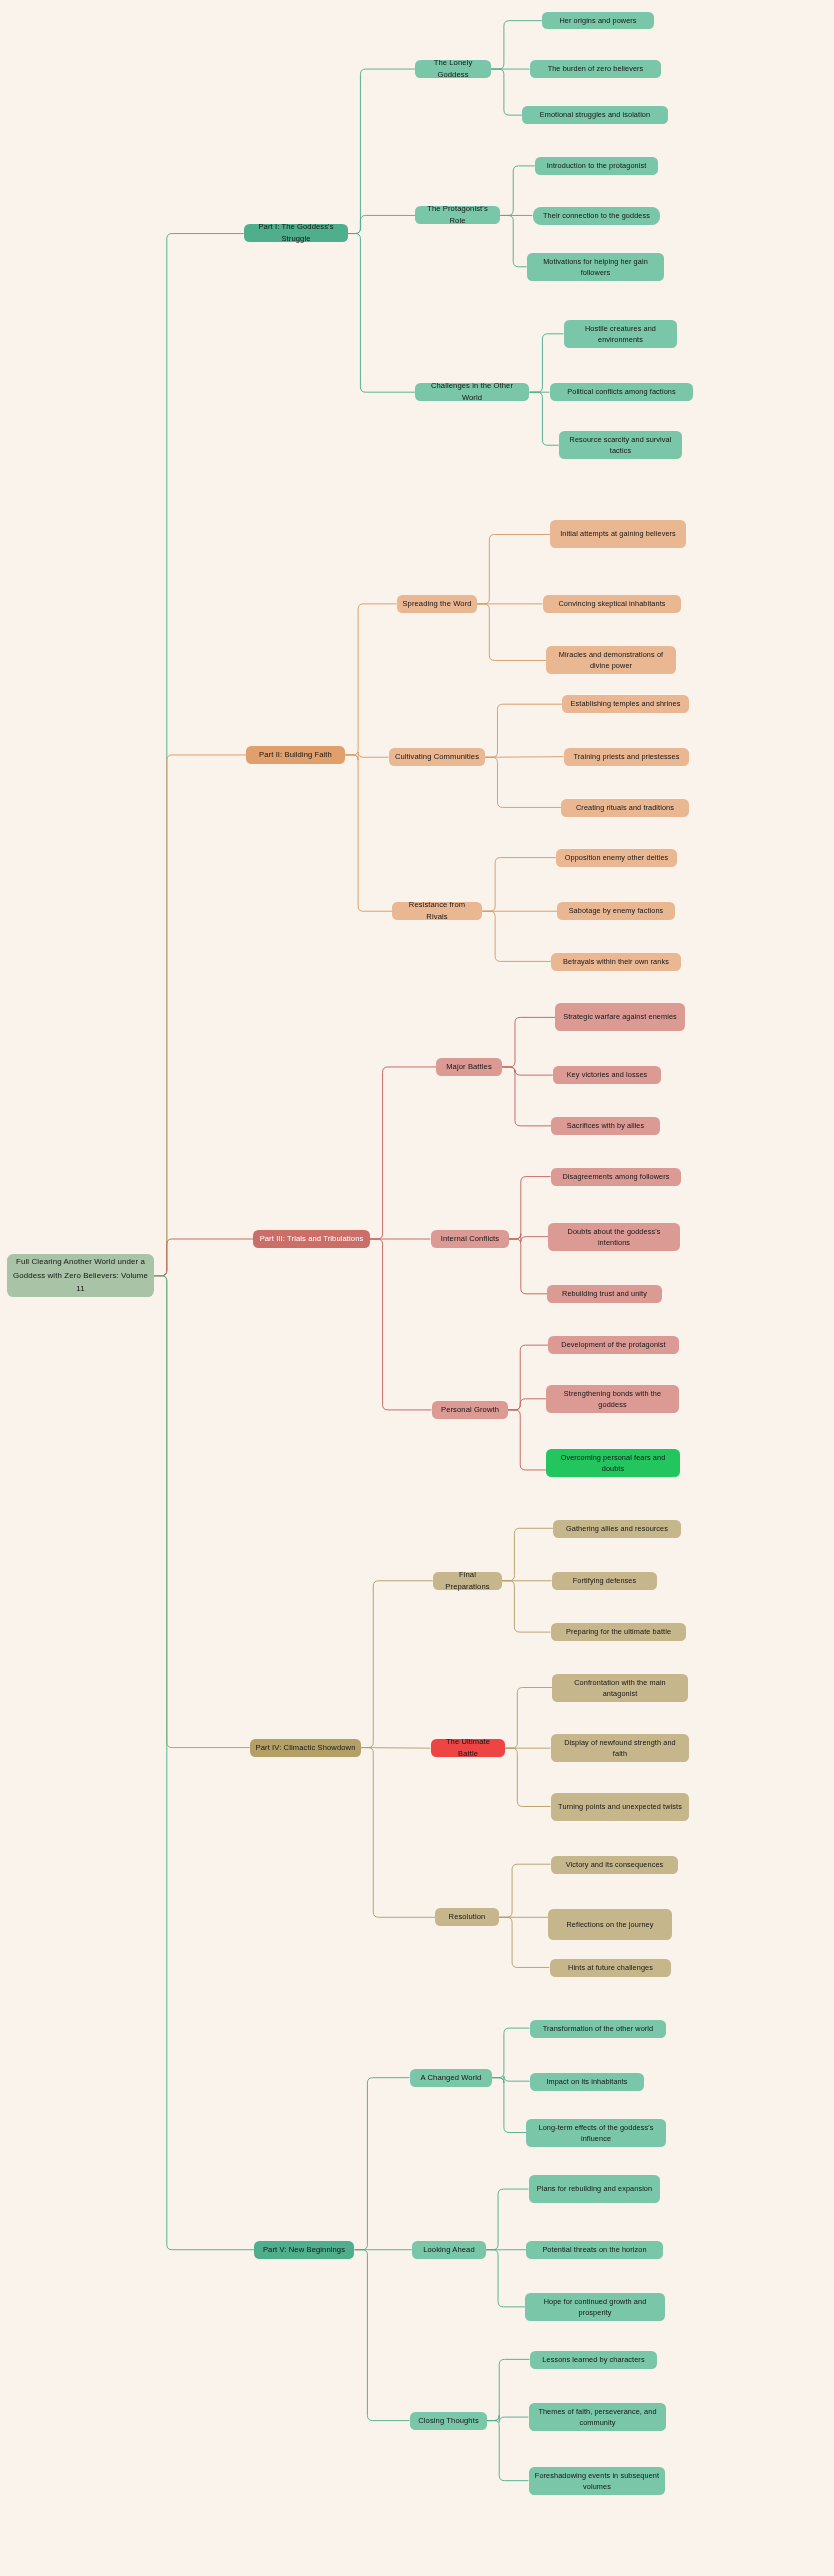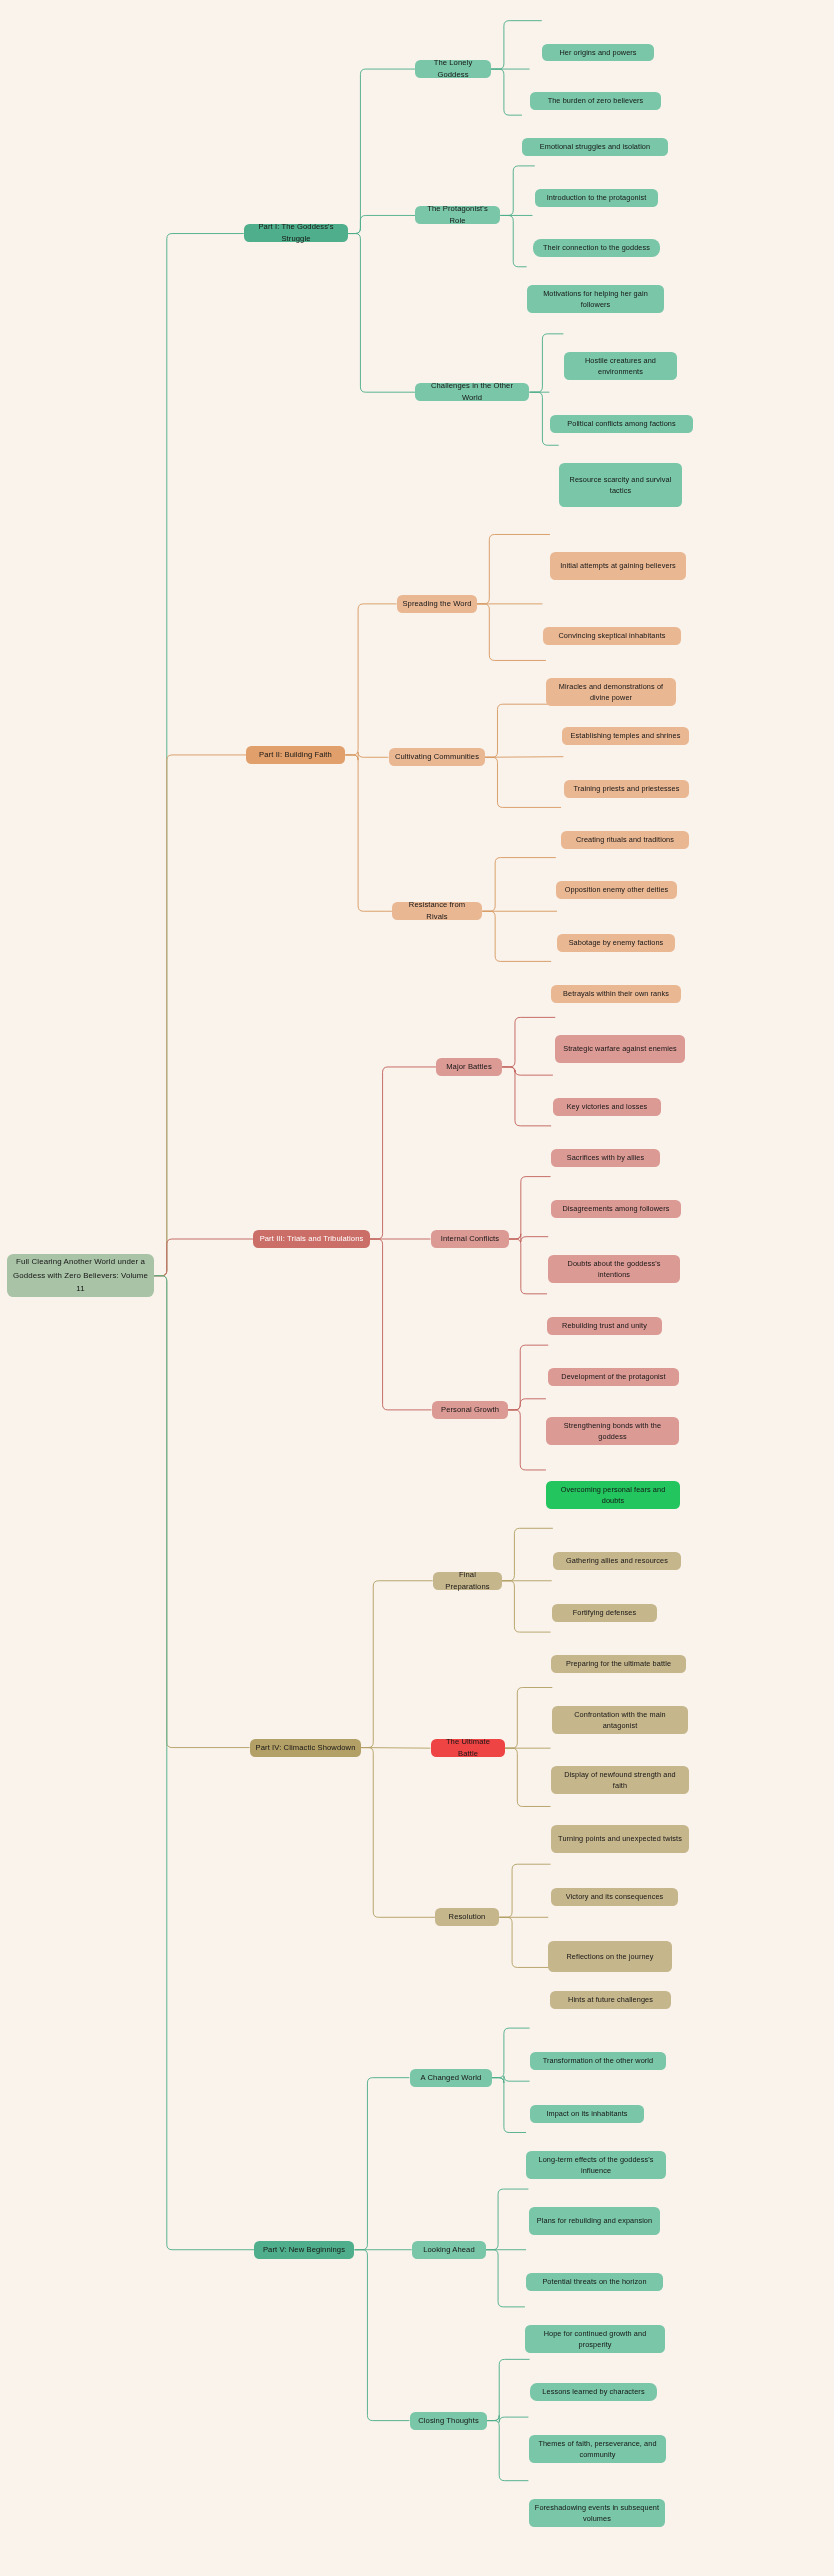--- a/index.html
+++ b/index.html
@@ -22,21 +22,21 @@
     text-align:center;
     color:#151515;
     font-size:7.6px;
     line-height:1.55;
     padding:2.3px 5.3px;
     letter-spacing:0.1px;
   }
   .node.root{font-size:7.9px;line-height:1.75;border-radius:6.4px;}
   .node.l1{font-size:7.6px;}
   .node.l2{font-size:7.6px;}
-  .node.l3{font-size:7.3px;margin-top:32px;}
+  .node.l3{font-size:7.3px;}
   .node.whitetext{color:#ffffff;}
 </style>
 </head>
 <body>
 
 <div id="canvas">
   <svg id="links" xmlns="http://www.w3.org/2000/svg" viewBox="0 0 1430 4416" width="834" height="2576">
       <path d="M 264 2187 H 277 Q 286 2187 286 2178 V 409 Q 286 400 295 400 H 418" fill="none" stroke="#4fae8b" stroke-width="1.6"></path>
       <path d="M 596 400 H 609 Q 618 400 618 391 V 127 Q 618 118 627 118 H 712" fill="none" stroke="#4fae8b" stroke-width="1.6"></path>
       <path d="M 842 118 H 855 Q 864 118 864 109 V 44 Q 864 35 873 35 H 929" fill="none" stroke="#4fae8b" stroke-width="1.6"></path>
@@ -109,21 +109,21 @@
     <div class="node l3" style="left: 542px; top: 11.7px; width: 112px; height: 17.5px; background: rgb(121, 198, 168);">Her origins and powers</div>
     <div class="node l3" style="left: 530px; top: 60px; width: 131px; height: 17.5px; background: rgb(121, 198, 168);">The burden of zero believers</div>
     <div class="node l3" style="left: 522px; top: 106px; width: 146px; height: 17.5px; background: rgb(121, 198, 168);">Emotional struggles and isolation</div>
     <div class="node l2" style="left: 415px; top: 206px; width: 85px; height: 18px; background: rgb(121, 198, 168);">The Protagonist's Role</div>
     <div class="node l3" style="left: 535px; top: 157px; width: 123px; height: 17.5px; background: rgb(121, 198, 168);">Introduction to the protagonist</div>
     <div class="node l3" style="left: 533px; top: 207px; width: 127px; height: 17.5px; background: rgb(121, 198, 168); border-radius: 8px;">Their connection to the goddess</div>
     <div class="node l3" style="left: 527px; top: 253px; width: 137px; height: 28px; background: rgb(121, 198, 168);">Motivations for helping her gain followers</div>
     <div class="node l2" style="left: 415px; top: 383px; width: 114px; height: 18px; background: rgb(121, 198, 168);">Challenges in the Other World</div>
     <div class="node l3" style="left: 564px; top: 320px; width: 113px; height: 28px; background: rgb(121, 198, 168);">Hostile creatures and environments</div>
     <div class="node l3" style="left: 550px; top: 383px; width: 143px; height: 17.5px; background: rgb(121, 198, 168);">Political conflicts among factions</div>
-    <div class="node l3" style="left: 559px; top: 431px; width: 123px; height: 44px; background: rgb(121, 198, 168);">Resource scarcity and survival tactics</div>
+    <div class="node l3" style="left: 559px; top: 431px; width: 123px; height: 28px; background: rgb(121, 198, 168);">Resource scarcity and survival tactics</div>
     <div class="node l1" style="left: 246px; top: 746px; width: 99px; height: 18px; background: rgb(224, 159, 107);">Part II: Building Faith</div>
     <div class="node l2" style="left: 397px; top: 595px; width: 80px; height: 18px; background: rgb(234, 183, 147);">Spreading the Word</div>
     <div class="node l3" style="left: 550px; top: 520px; width: 136px; height: 28px; background: rgb(234, 183, 147);">Initial attempts at gaining believers</div>
     <div class="node l3" style="left: 543px; top: 595px; width: 138px; height: 17.5px; background: rgb(234, 183, 147);">Convincing skeptical inhabitants</div>
     <div class="node l3" style="left: 546px; top: 646px; width: 130px; height: 28px; background: rgb(234, 183, 147);">Miracles and demonstrations of divine power</div>
     <div class="node l2" style="left: 389px; top: 748px; width: 96px; height: 18px; background: rgb(234, 183, 147);">Cultivating Communities</div>
     <div class="node l3" style="left: 562px; top: 695px; width: 127px; height: 17.5px; background: rgb(234, 183, 147);">Establishing temples and shrines</div>
     <div class="node l3" style="left: 564px; top: 748px; width: 125px; height: 17.5px; background: rgb(234, 183, 147);">Training priests and priestesses</div>
     <div class="node l3" style="left: 561px; top: 799px; width: 128px; height: 17.5px; background: rgb(234, 183, 147);">Creating rituals and traditions</div>
     <div class="node l2" style="left: 392px; top: 902px; width: 90px; height: 18px; background: rgb(234, 183, 147);">Resistance from Rivals</div>
@@ -159,17 +159,17 @@
     <div class="node l1" style="left: 254px; top: 2241px; width: 100px; height: 18px; background: rgb(79, 174, 139);">Part V: New Beginnings</div>
     <div class="node l2" style="left: 410px; top: 2069px; width: 82px; height: 18px; background: rgb(121, 198, 168);">A Changed World</div>
     <div class="node l3" style="left: 530px; top: 2020px; width: 136px; height: 17.5px; background: rgb(121, 198, 168);">Transformation of the other world</div>
     <div class="node l3" style="left: 530px; top: 2073px; width: 114px; height: 17.5px; background: rgb(121, 198, 168);">Impact on its inhabitants</div>
     <div class="node l3" style="left: 526px; top: 2119px; width: 140px; height: 28px; background: rgb(121, 198, 168);">Long-term effects of the goddess's influence</div>
     <div class="node l2" style="left: 412px; top: 2241px; width: 74px; height: 18px; background: rgb(121, 198, 168);">Looking Ahead</div>
     <div class="node l3" style="left: 529px; top: 2175px; width: 131px; height: 28px; background: rgb(121, 198, 168);">Plans for rebuilding and expansion</div>
     <div class="node l3" style="left: 526px; top: 2241px; width: 137px; height: 17.5px; background: rgb(121, 198, 168);">Potential threats on the horizon</div>
     <div class="node l3" style="left: 525px; top: 2293px; width: 140px; height: 28px; background: rgb(121, 198, 168);">Hope for continued growth and prosperity</div>
     <div class="node l2" style="left: 410px; top: 2412px; width: 77px; height: 18px; background: rgb(121, 198, 168);">Closing Thoughts</div>
-    <div class="node l3" style="left: 530px; top: 2351px; width: 127px; height: 17.5px; background: rgb(121, 198, 168); border-radius: 7px;">Lessons learned by characters</div>
+    <div class="node l3" style="left: 530px; top: 2351px; width: 127px; height: 17.5px; background: rgb(121, 198, 168);">Lessons learned by characters</div>
     <div class="node l3" style="left: 529px; top: 2403px; width: 137px; height: 28px; background: rgb(121, 198, 168);">Themes of faith, perseverance, and community</div>
     <div class="node l3" style="left: 529px; top: 2467px; width: 136px; height: 28px; background: rgb(121, 198, 168);">Foreshadowing events in subsequent volumes</div>
   </div>
 
 
 </body></html>

